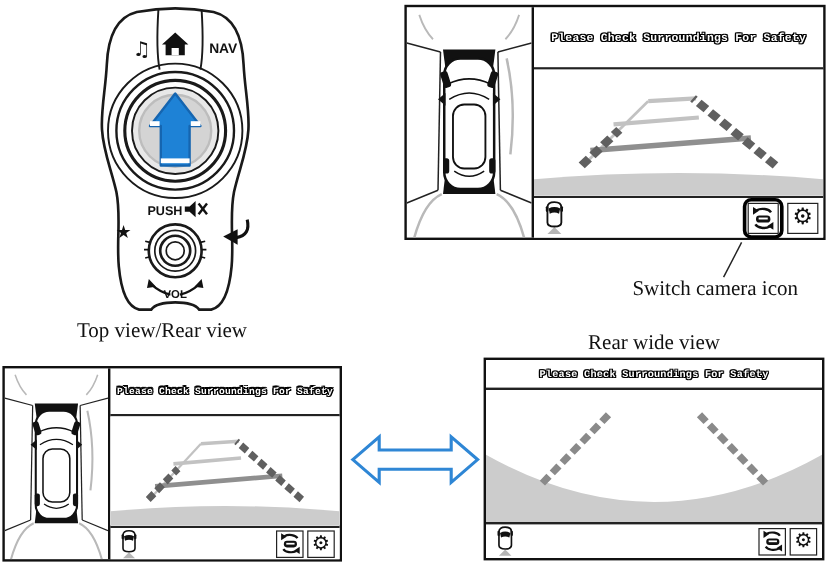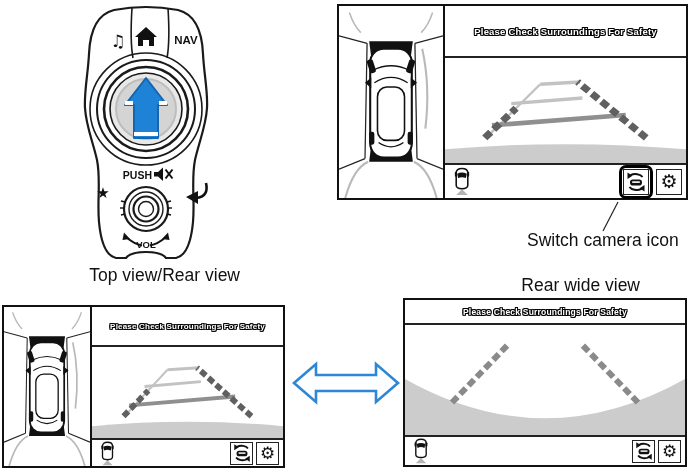--- a/index.html
+++ b/index.html
@@ -10,39 +10,40 @@
   .abs{position:absolute;}
   
   .display{position:absolute;background:#fff;border:2px solid #111;box-sizing:border-box;display:flex;}
   .topview{position:relative;border-right:2px solid #111;box-sizing:border-box;flex:none;}
   .topview svg{width:100%;height:100%;display:block;}
   .rightpanel{flex:1;display:flex;flex-direction:column;min-width:0;}
   .banner{border-bottom:2px solid #222;display:flex;align-items:center;justify-content:center;flex:none;box-sizing:border-box;}
   .bannertext{
     font-weight:bold;color:#fff;white-space:nowrap;letter-spacing:.2px;
     text-shadow:-1px -1px 0 #000,1px -1px 0 #000,-1px 1px 0 #000,1px 1px 0 #000,0 -1px 0 #000,0 1px 0 #000,-1px 0 0 #000,1px 0 0 #000;
+    font-family:Liberation Mono, monospace;
   }
   .bt-lg{font-size:9.5px;}
   .bt-sm{font-size:8px;}
   .bt-md{font-size:8.5px;}
   .camview{flex:1;position:relative;overflow:hidden;background:#fff;}
   .camview svg.fill{position:absolute;left:0;top:0;width:100%;height:100%;display:block;}
   .bar{border-top:2px solid #222;display:flex;align-items:center;flex:none;box-sizing:border-box;padding:0 4px;gap:3px;background:#fff;}
   .caricon{flex:none;margin-left:3px;display:block;}
   .cell{border:1.6px solid #222;background:#fff;display:flex;align-items:center;justify-content:center;box-sizing:border-box;flex:none;}
   .cell-lg{width:26px;height:26px;}
   .cell-sm{width:23px;height:23px;}
   .ring{border:3px solid #000;border-radius:7px;padding:1px;margin-left:auto;flex:none;}
   .push-right{margin-left:auto;}
   .gearglyph{font-family:"DejaVu Sans",sans-serif;color:#111;line-height:1;}
   .g-lg{font-size:19px;}
   .g-sm{font-size:17px;}
   
-  .caption{position:absolute;font-family:Liberation Sans, sans-serif;font-size:17.5px;color:#111;white-space:nowrap;}
-  .caption.center{text-align:right;}
+  .caption{position:absolute;font-family:Liberation Serif, serif;font-size:17.5px;color:#111;white-space:nowrap;}
+  .caption.center{text-align:center;}
   
   svg{display:block;}
 </style>
 </head>
 <body>
 
 <div class="abs" style="left:80px;top:2px;width:135px;height:260px">
 <svg viewBox="0 0 135 260" width="135" height="260">
 
   <path d="M34,8 Q66,2 98,8 C114,12 122,28 123,52 C124,72 128,90 127,106 C126,124 119,140 115,158

